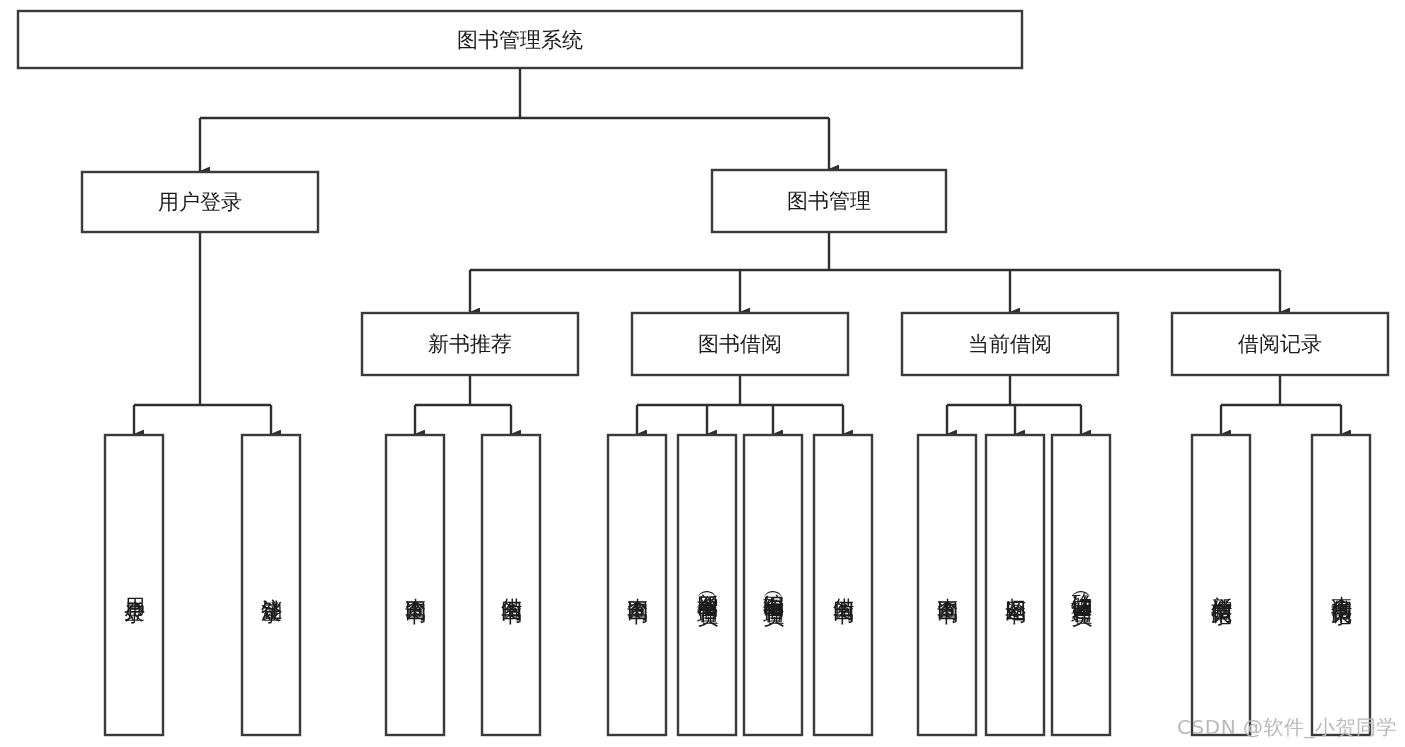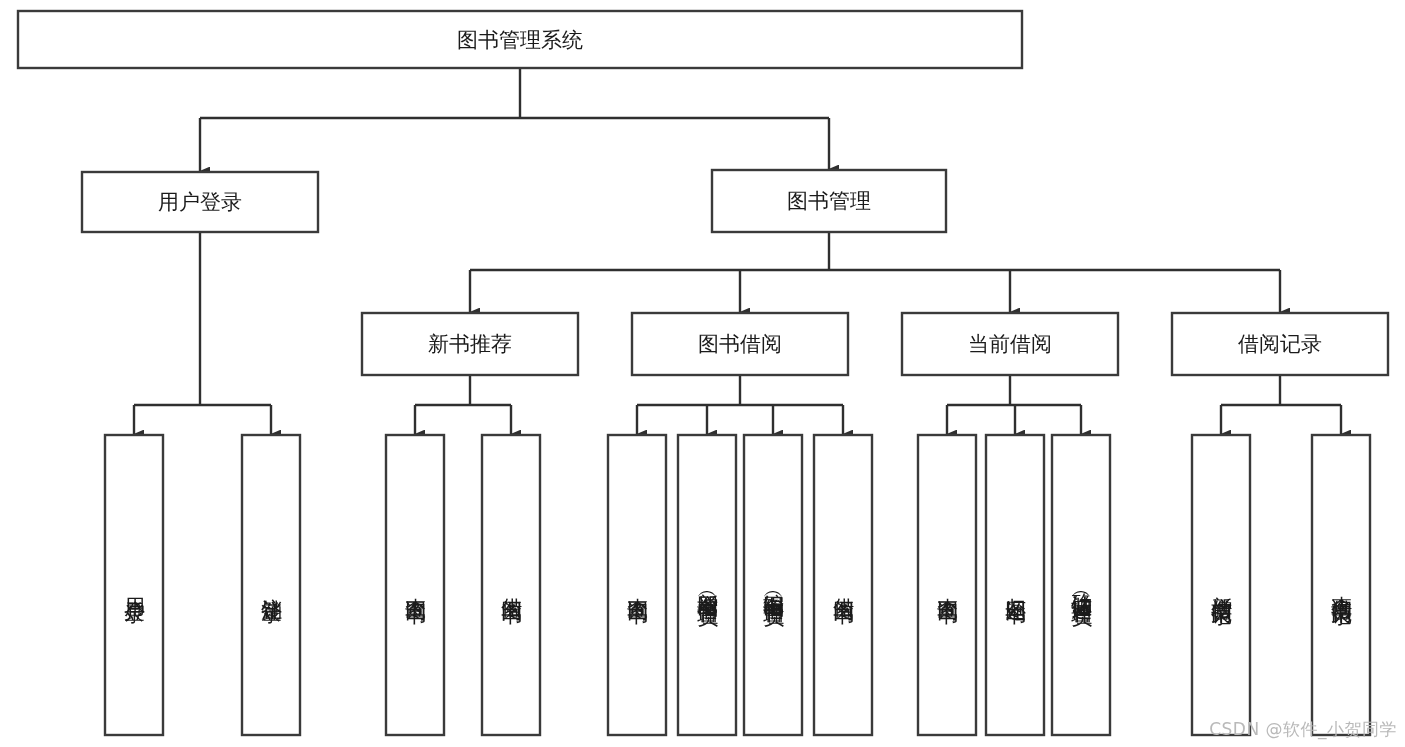--- a/index.html
+++ b/index.html
@@ -63,21 +63,21 @@
     justify-content: center;
     text-align: center;
     user-select: none;
     white-space: nowrap;
   }
   .watermark {
     position: absolute;
     right: 8px;
     bottom: 6px;
     font-family: "DejaVu Sans", "Liberation Sans", sans-serif;
-    font-size: 17px;
+    font-size: 20px;
     color: #b9b9b9;
     letter-spacing: 0.5px;
     white-space: nowrap;
   }
 </style>
 </head>
 <body>
 
 <div id="diagram-root">
 

